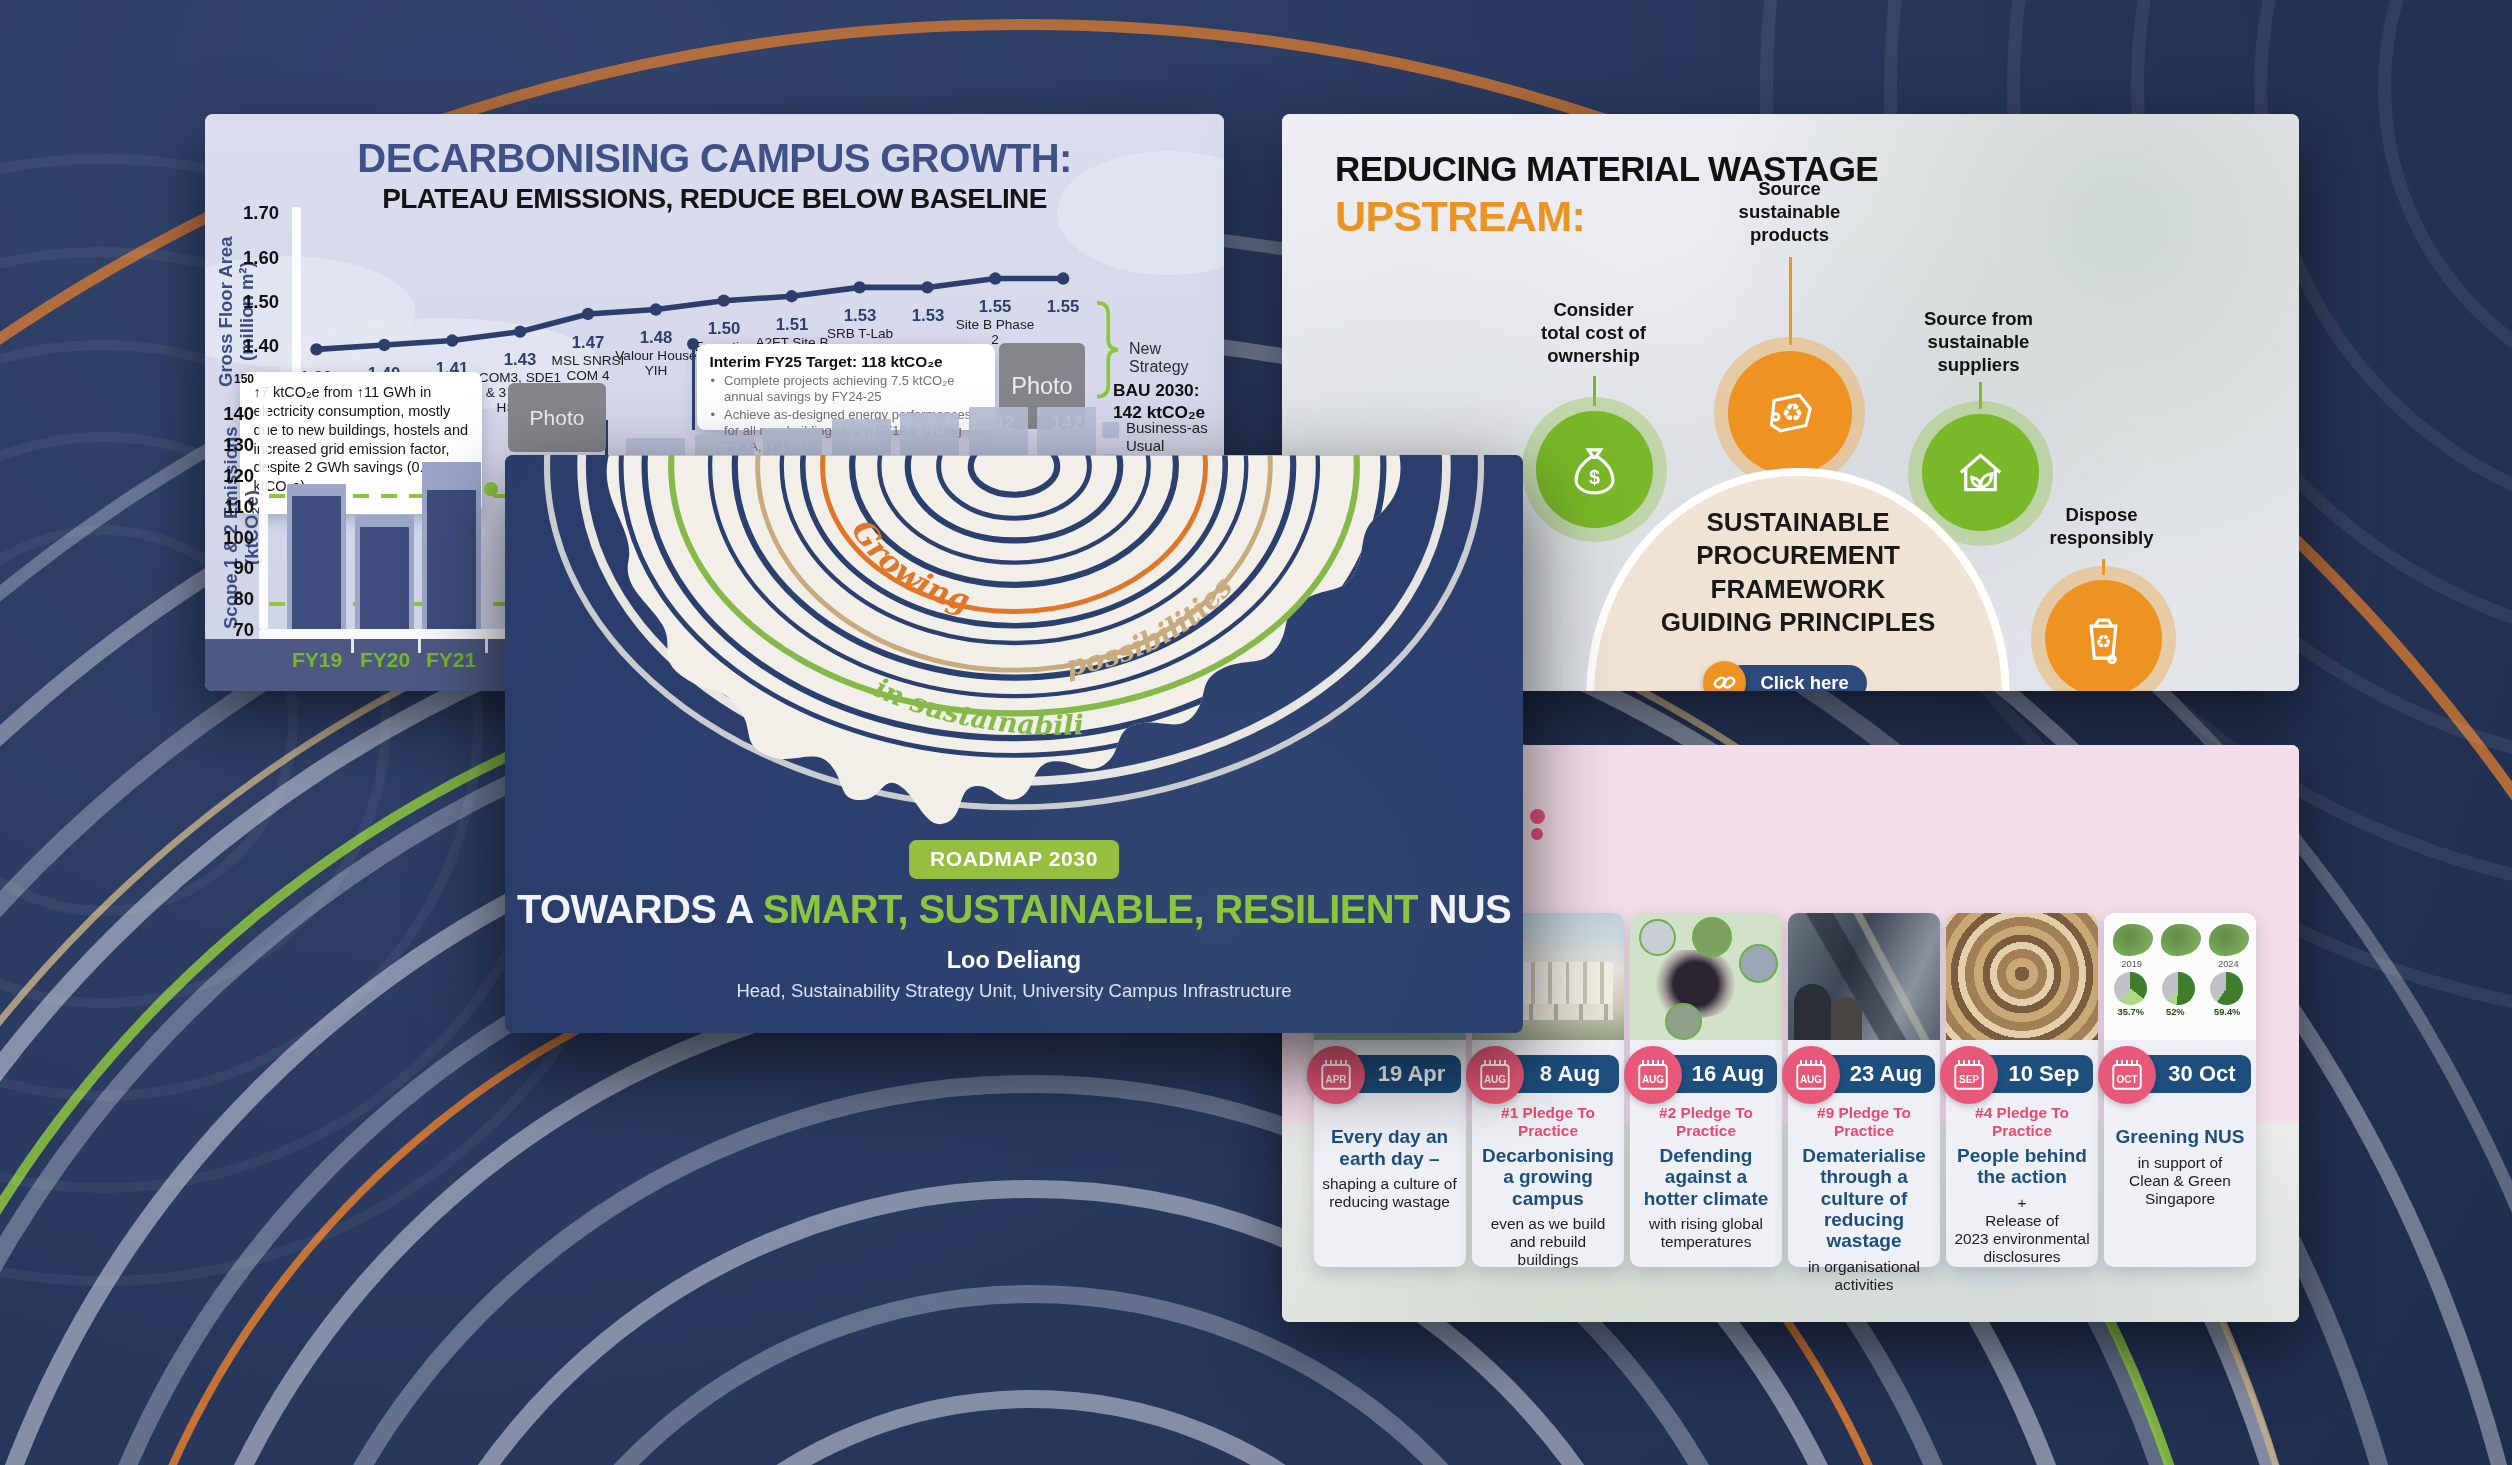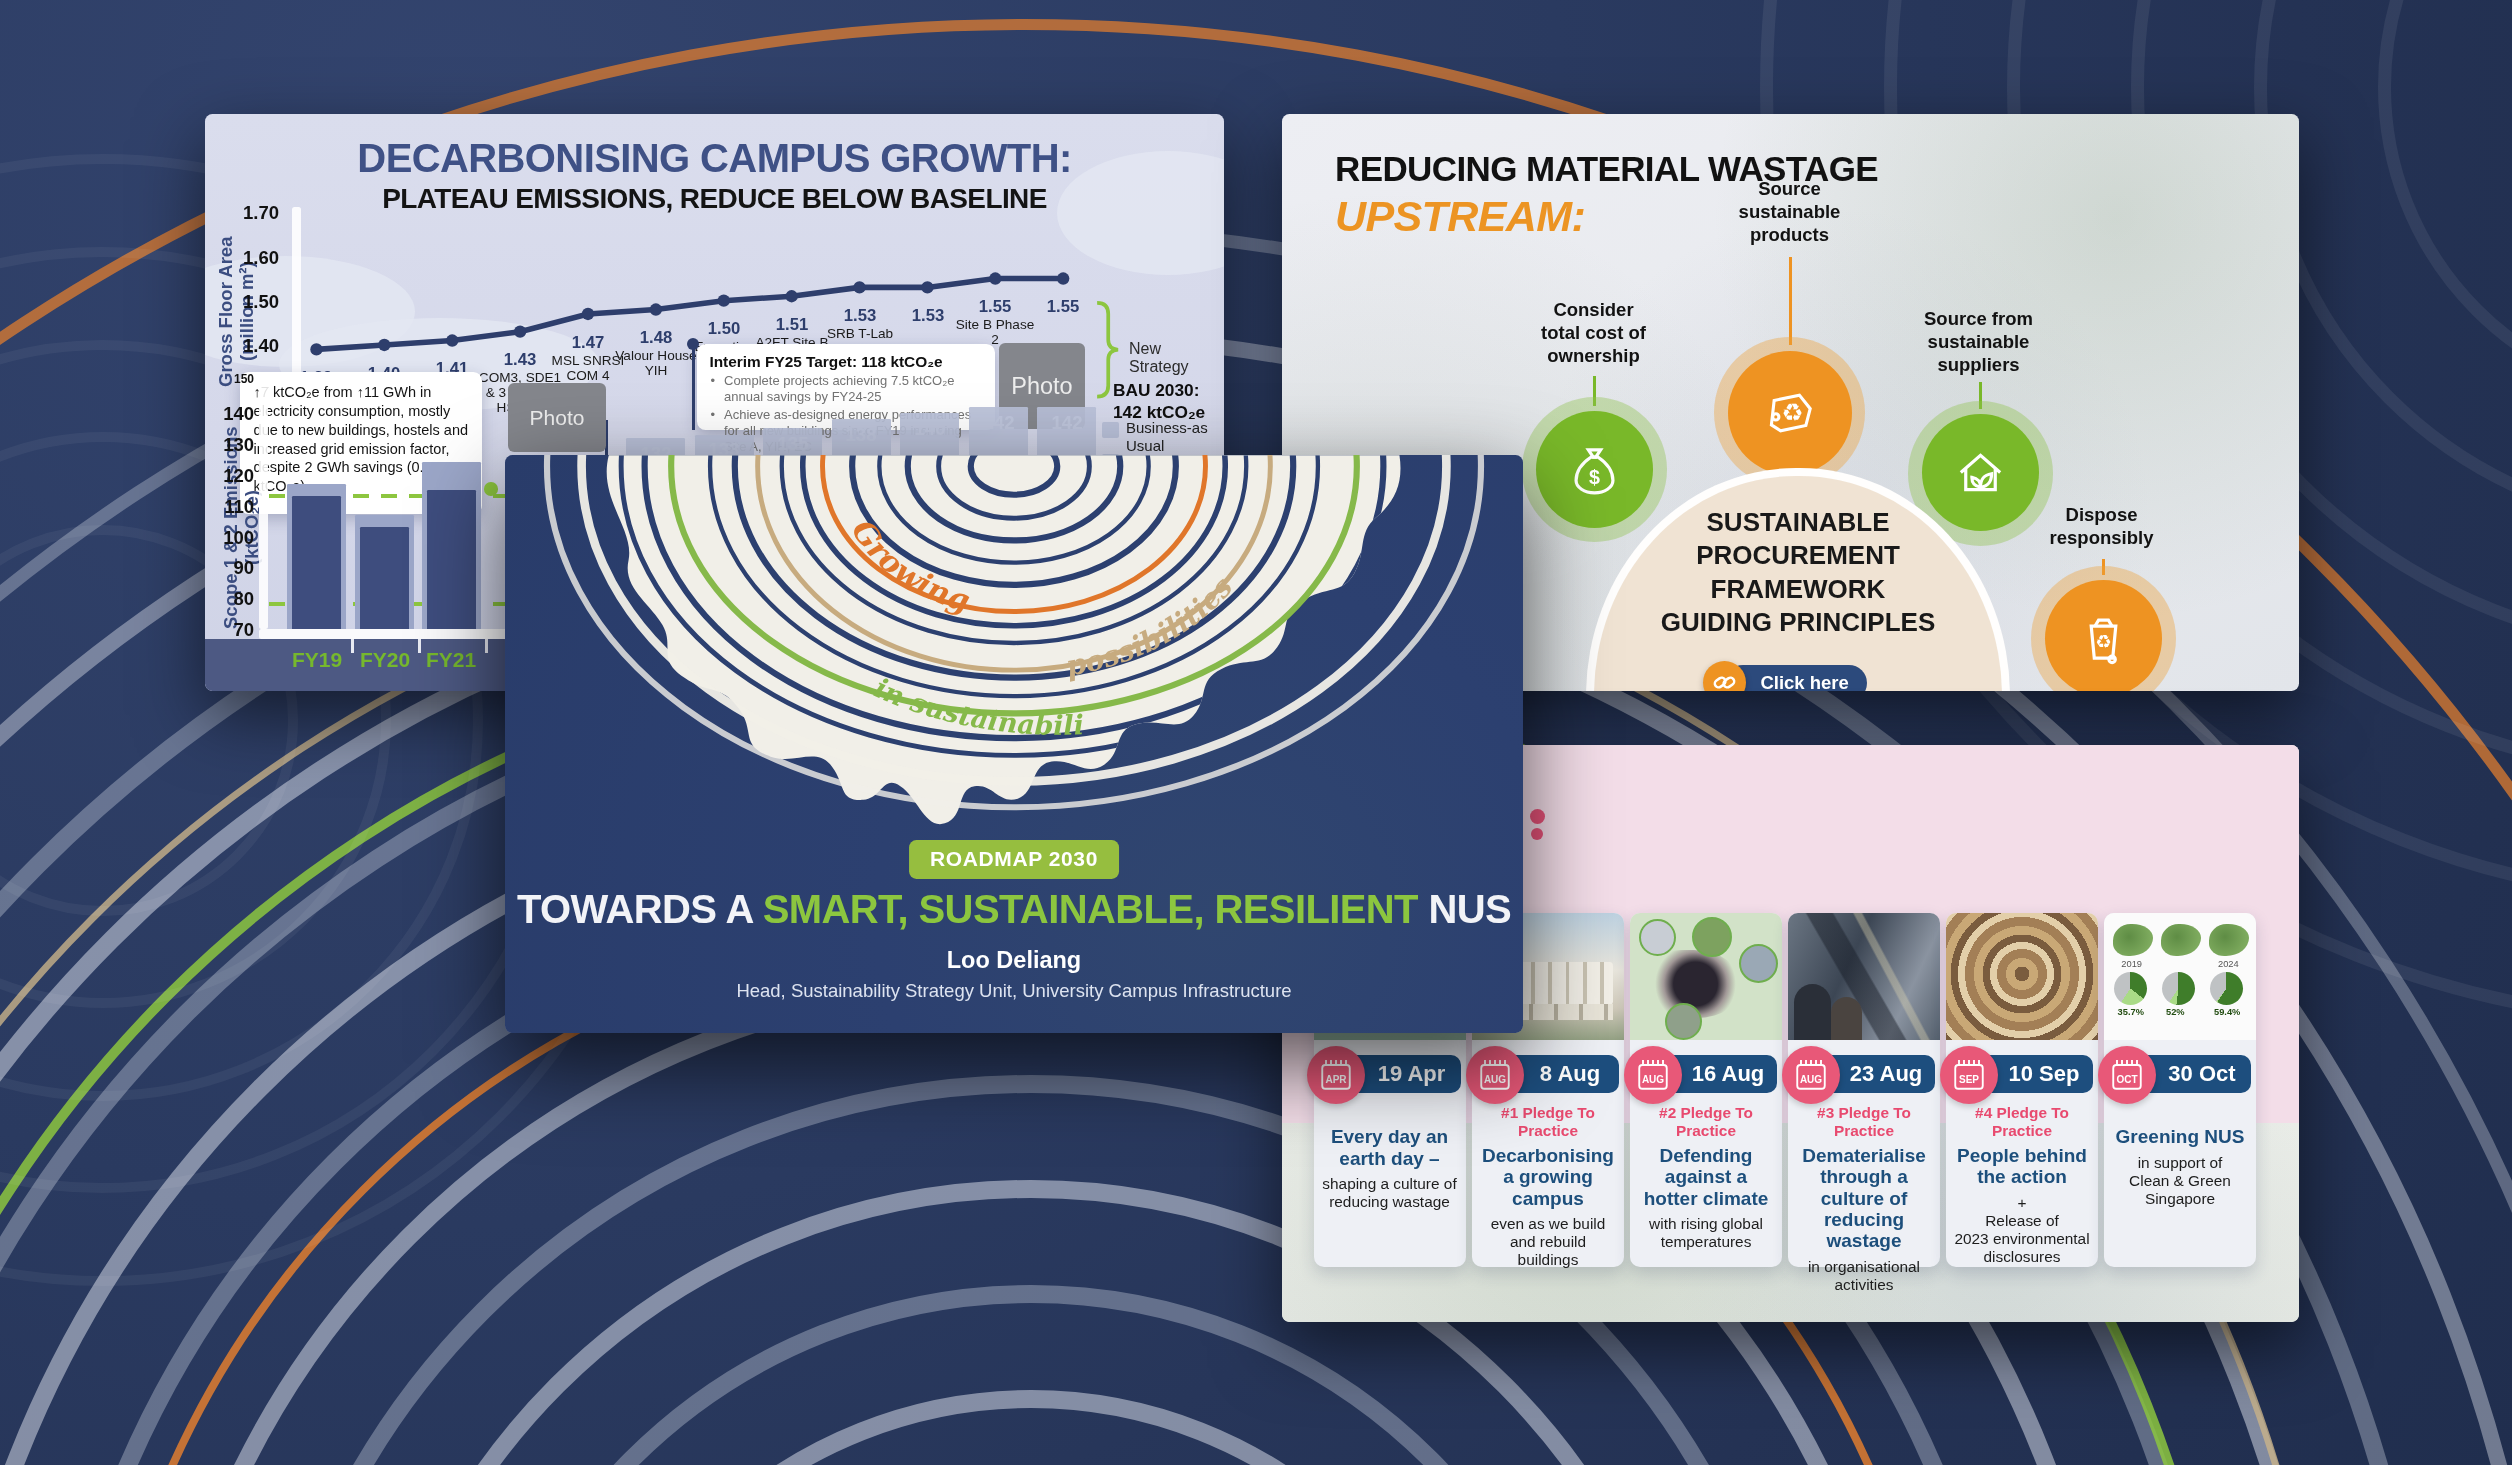--- a/index.html
+++ b/index.html
@@ -38,21 +38,21 @@
   .legend-t{position:absolute;font-size:15px;color:#222;line-height:1.2;}
   .baulab{position:absolute;font-size:17.3px;font-weight:800;color:#0f0f0f;line-height:1.25;}
   
   .s2{left:1282px;top:114px;width:1017px;height:577px;
       background:linear-gradient(160deg,#edeef3 0%,#e8eaee 50%,#e2e5ea 100%);}
   .s2 .wash{position:absolute;inset:0;
       background:radial-gradient(circle at 82% 18%, rgba(140,165,135,.28), transparent 42%),
                  radial-gradient(circle at 55% 70%, rgba(150,160,180,.18), transparent 45%),
                  radial-gradient(circle at 10% 85%, rgba(120,140,120,.15), transparent 40%);}
   .s2-t1{left:53px;top:35px;font-size:35px;font-weight:800;color:#121212;letter-spacing:-0.6px;}
-  .s2-t2{left:53px;top:78px;font-size:43px;font-weight:800;color:#ec9423;letter-spacing:-0.6px;font-style:italic;}
+  .s2-t2{left:53px;top:78px;font-size:43px;font-weight:800;color:#ec9423;letter-spacing:-0.6px;}
   .bub-label{position:absolute;width:185px;margin-left:-93px;text-align:center;font-size:18.5px;font-weight:800;color:#121212;line-height:1.23;}
   .bub-line{position:absolute;width:3.1px;margin-left:-1.2px;}
   .bub-halo{position:absolute;border-radius:50%;}
   .bub{position:absolute;border-radius:50%;display:flex;align-items:center;justify-content:center;}
   .dome{position:absolute;left:304px;top:354px;width:408px;height:469px;background:#f0e3d3;
         border:8.6px solid rgba(255,255,255,.95);border-bottom:none;border-radius:210px 210px 0 0/228px 228px 0 0;}
   .dome-line{text-align:center;font-size:26px;font-weight:800;color:#191919;line-height:1.28;}
   .dome-text{position:absolute;left:0;right:0;top:30px;}
   .clickwrap{position:absolute;left:0;right:0;top:185px;height:43px;}
   .clickpill{position:absolute;left:131px;top:3.7px;width:142px;height:36px;background:#2c4a7c;border-radius:18.5px;
@@ -439,21 +439,21 @@
                 <line x1="24" y1="16" x2="24" y2="8"></line>
                 <line x1="32" y1="16" x2="32" y2="8"></line>
       <line x1="40" y1="16" x2="40" y2="8"></line>
                 <line x1="48" y1="16" x2="48" y2="8"></line>
       <text x="32" y="44" text-anchor="middle" font-size="16" fill="#fff" stroke="none" font-family="Liberation Sans,sans-serif" font-weight="bold">AUG</text>
               </g>
             </svg>
           </div>
           <div class="datepill">23 Aug</div>
           <div class="cbody">
-            <div class="pledge">#3 Pledge To Practice</div>
+            <div class="pledge">#9 Pledge To Practice</div>
             <div class="ctitle">Dematerialise through a culture of reducing wastage</div>
             <div class="csub">in organisational activities</div>
           </div>
         </div>
         <div class="card" style="left: 664px;">
           <div class="cimg img5"></div>
           <div class="cal">
             <svg width="40" height="40" viewBox="0 0 64 64">
               <g fill="none" stroke="#fff" stroke-width="3">
       <rect x="10" y="16" width="44" height="38" rx="5"></rect>

